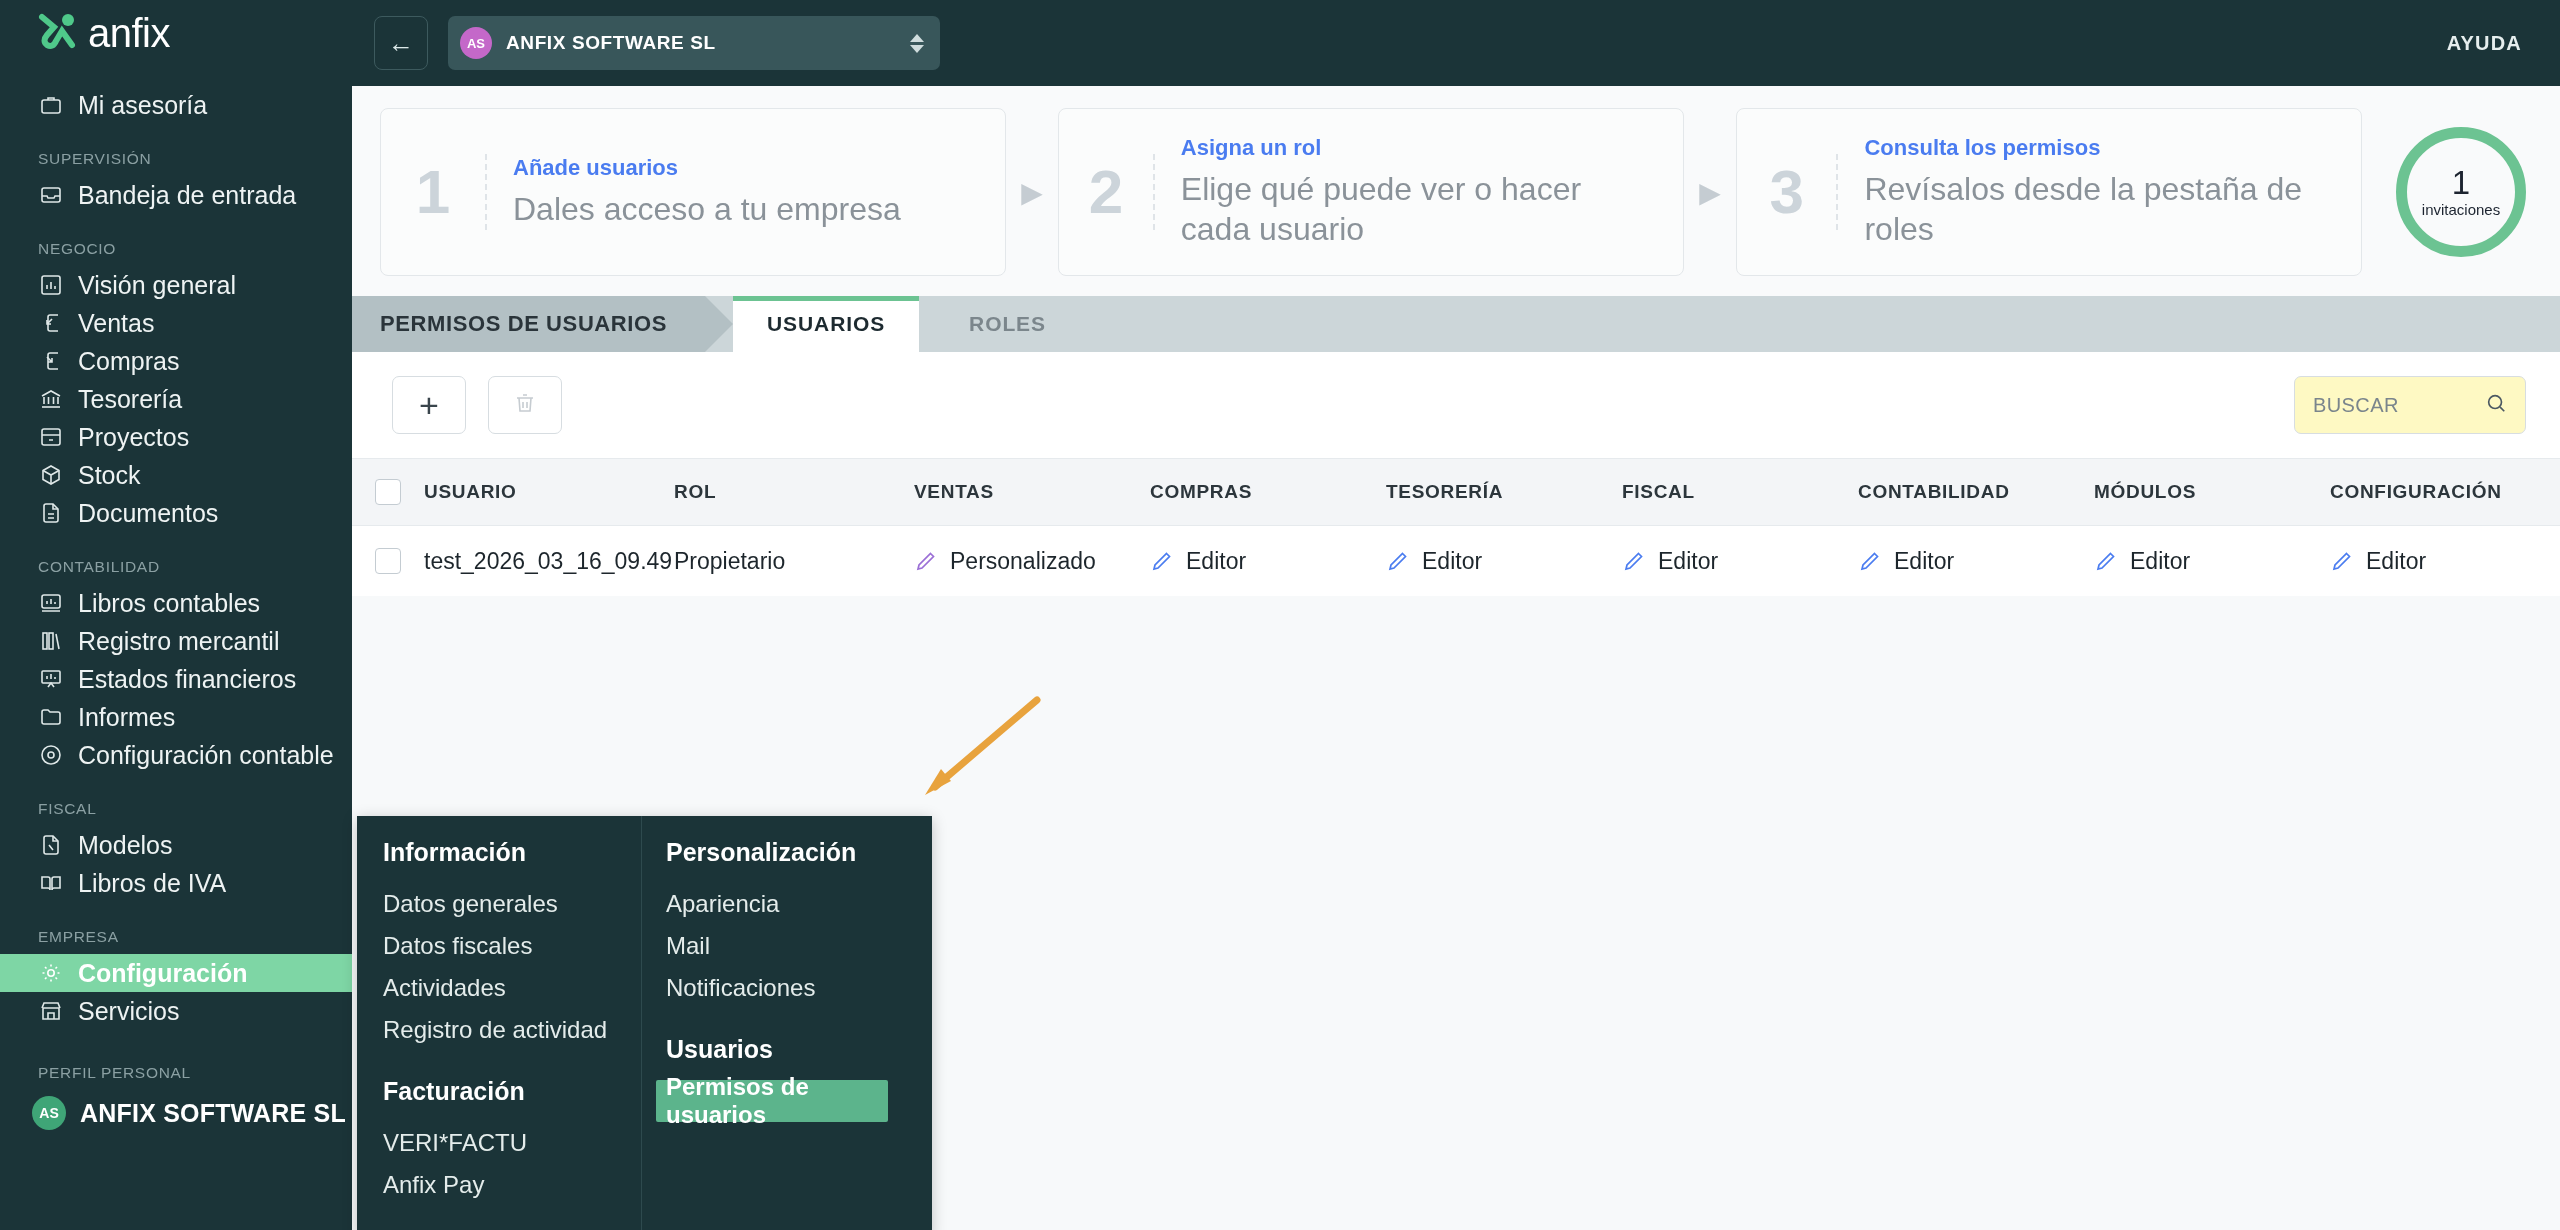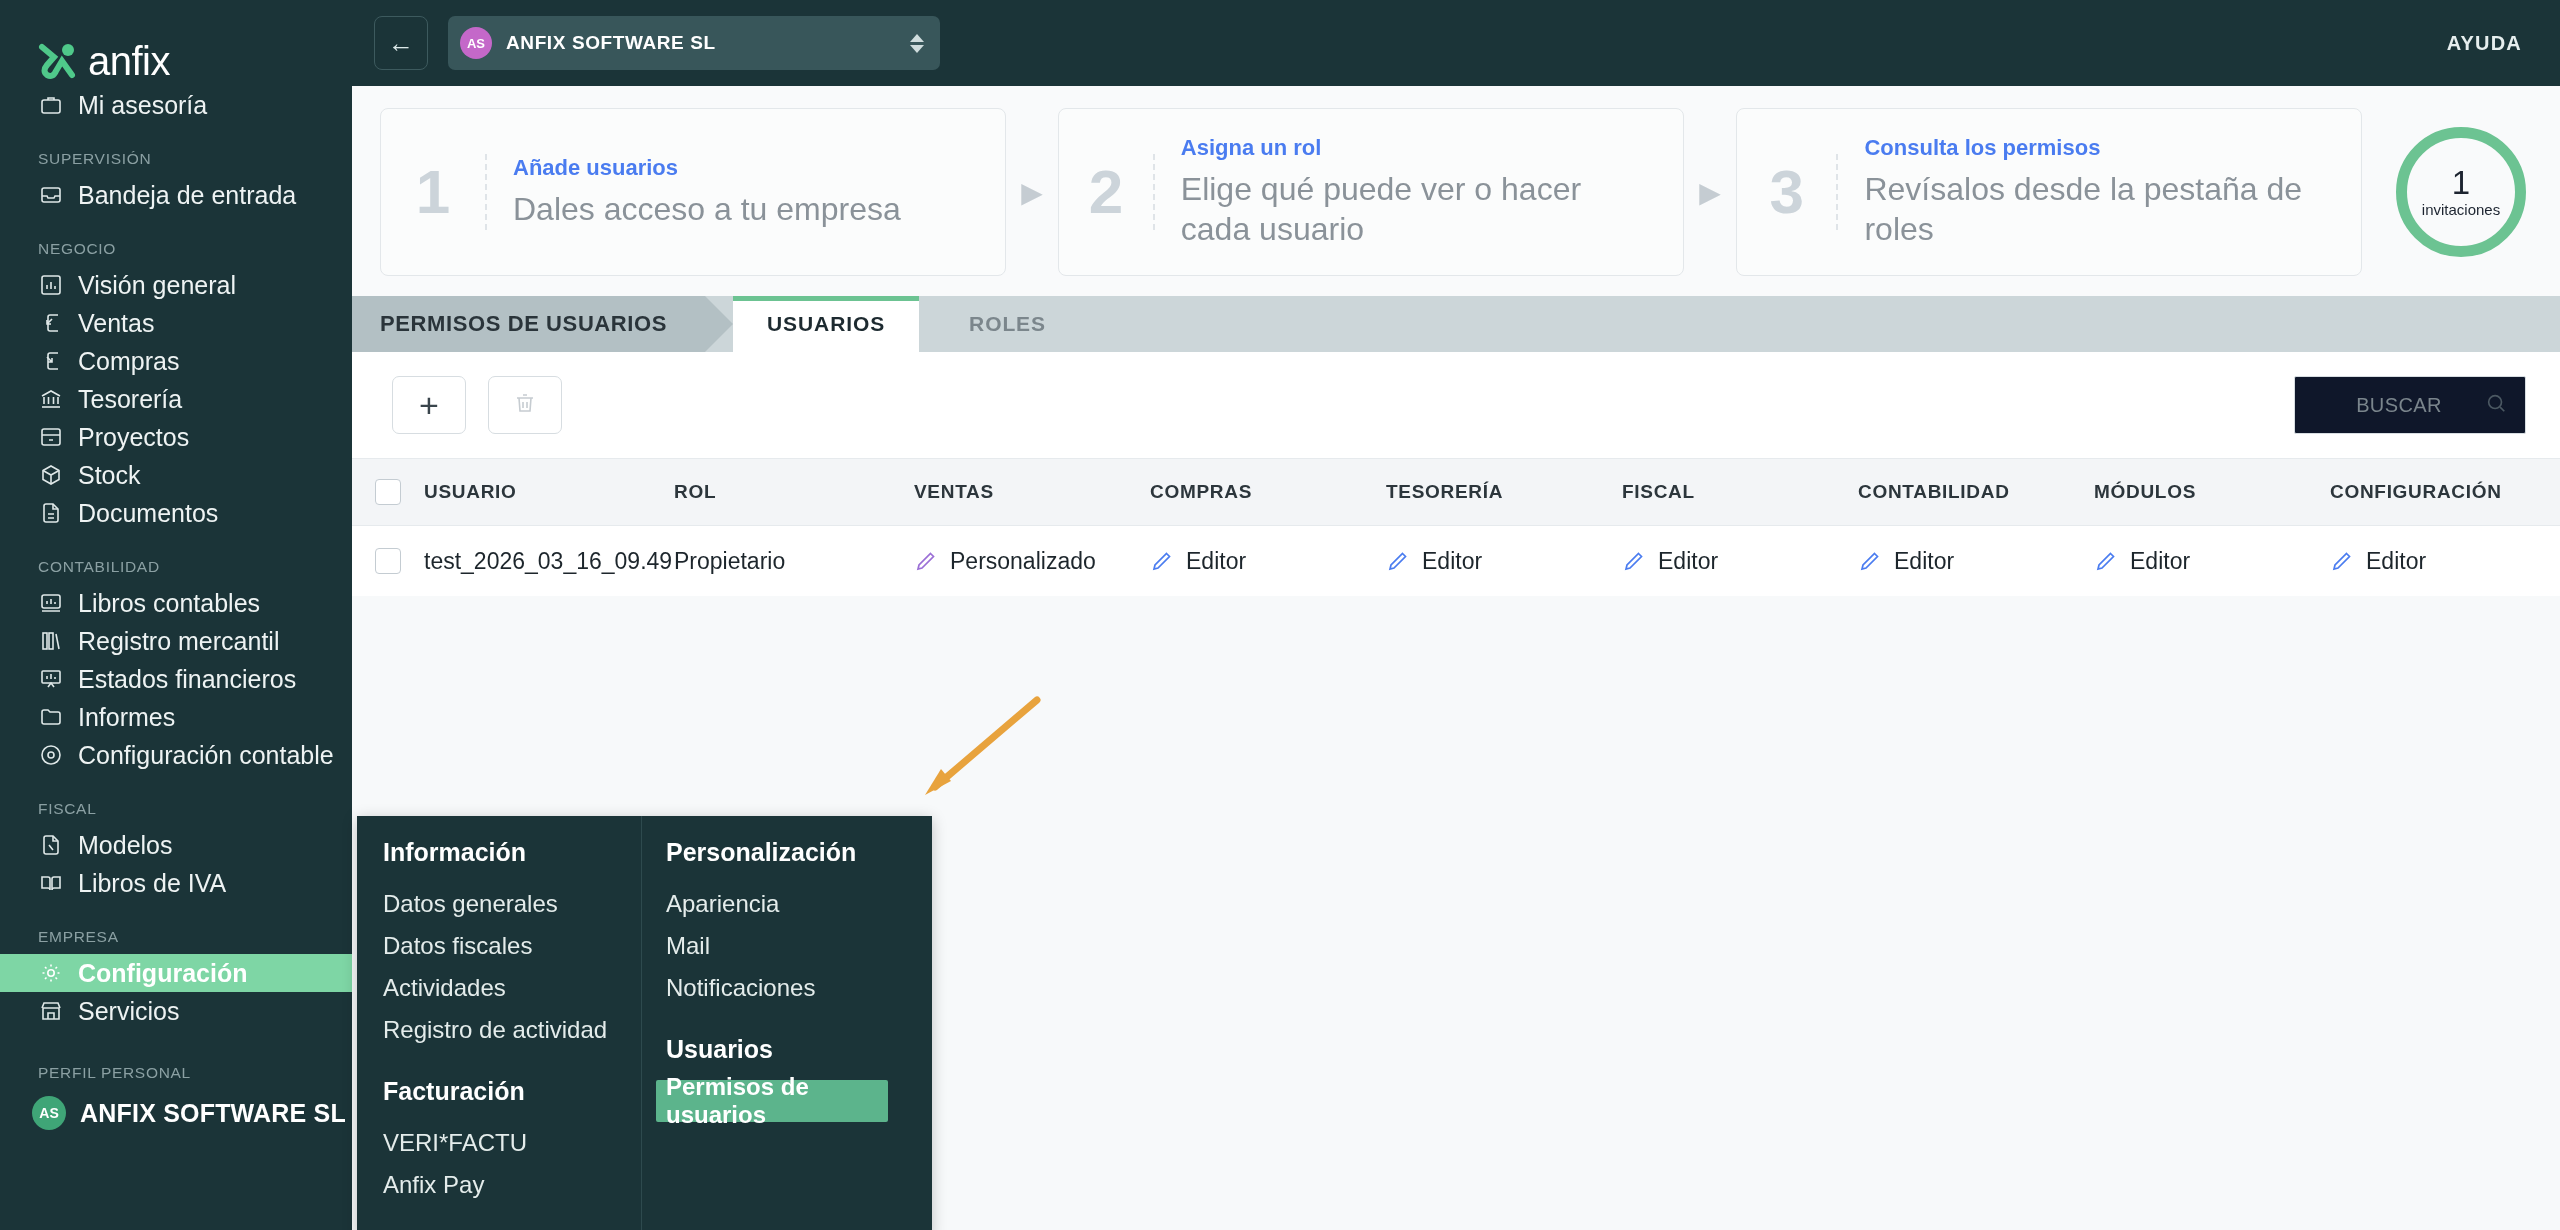--- a/index.html
+++ b/index.html
@@ -8,21 +8,21 @@
     font-family: "Liberation Sans", sans-serif;
     background: #fff; overflow: hidden;
   }
   #app { position: relative; width: 2560px; height: 1230px; display: flex; }
 
   
   .sidebar {
     width: 352px; height: 1230px; background: #1b3438;
     flex: 0 0 352px; position: relative; overflow: hidden;
   }
-  .brand { display: flex; align-items: center; gap: 10px; padding: 36px 0 0 38px; height: 86px; }
+  .brand { display: flex; align-items: flex-start; gap: 10px; padding: 13px 0 0 38px; height: 86px; }
   .brand-mark { width: 40px; height: 36px; flex: 0 0 40px; }
   .brand-text { color: #fff; font-size: 40px; font-weight: 400; letter-spacing: -0.5px; line-height: 1; }
 
   .nav-section-label {
     color: #8ba0a3; font-size: 15.5px; letter-spacing: 0.7px;
     padding: 0 0 8px 38px; text-transform: uppercase;
   }
   .nav-item {
     display: flex; align-items: center; gap: 14px;
     height: 38px; padding-left: 38px; color: #eef3f3;
@@ -119,22 +119,22 @@
 
   
   .toolbar { height: 106px; background: #fff; display: flex; align-items: center; padding: 0 40px 0 40px; gap: 22px; }
   .icon-btn {
     width: 74px; height: 58px; border: 1px solid #d7dde1; border-radius: 7px; background: #fff;
     display: flex; align-items: center; justify-content: center; cursor: pointer;
   }
   .icon-btn.plus { font-size: 34px; color: #3a454c; font-weight: 300; }
   .icon-btn svg { width: 24px; height: 24px; stroke: #c6ccd1; fill: none; stroke-width: 1.6; }
   .search-box {
-    margin-left: auto; width: 232px; height: 58px; border: 1px solid #d7dde1; border-radius: 2px;
-    background: #0f172a; display: flex; align-items: center; padding: 0 18px; cursor: text; text-align: center;
+    margin-left: auto; width: 232px; height: 58px; border: 1px solid #d7dde1; border-radius: 7px;
+    background: #fef9c3; display: flex; align-items: center; padding: 0 18px; cursor: text;
   }
   .search-box .ph { flex: 1; color: #7a858c; font-size: 20px; letter-spacing: 0.4px; }
   .search-box svg { width: 22px; height: 22px; stroke: #4b5862; fill: none; stroke-width: 1.8; }
 
   
   .tbl { background: #fff; width: 100%; }
   .tbl-head { display: flex; align-items: center; height: 68px; background: #f3f5f7;
     border-top: 1px solid #e6eaed; border-bottom: 1px solid #e6eaed; }
   .tbl-row { display: flex; align-items: center; height: 70px; background: #fff; }
   .cb-cell { width: 72px; flex: 0 0 72px; display: flex; align-items: center; justify-content: center; }

